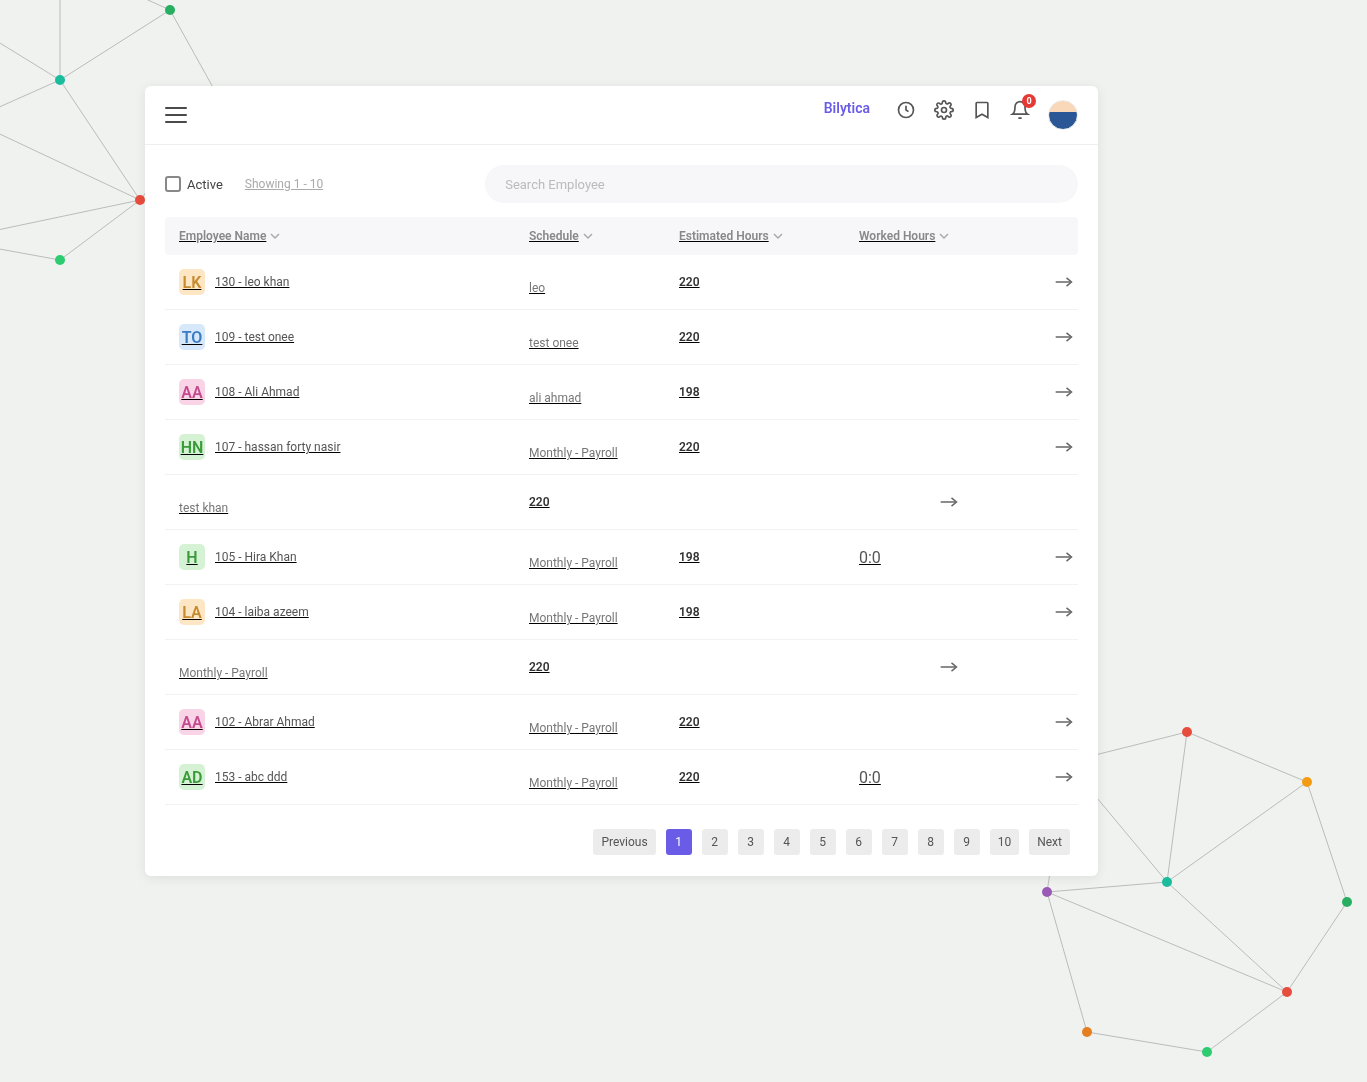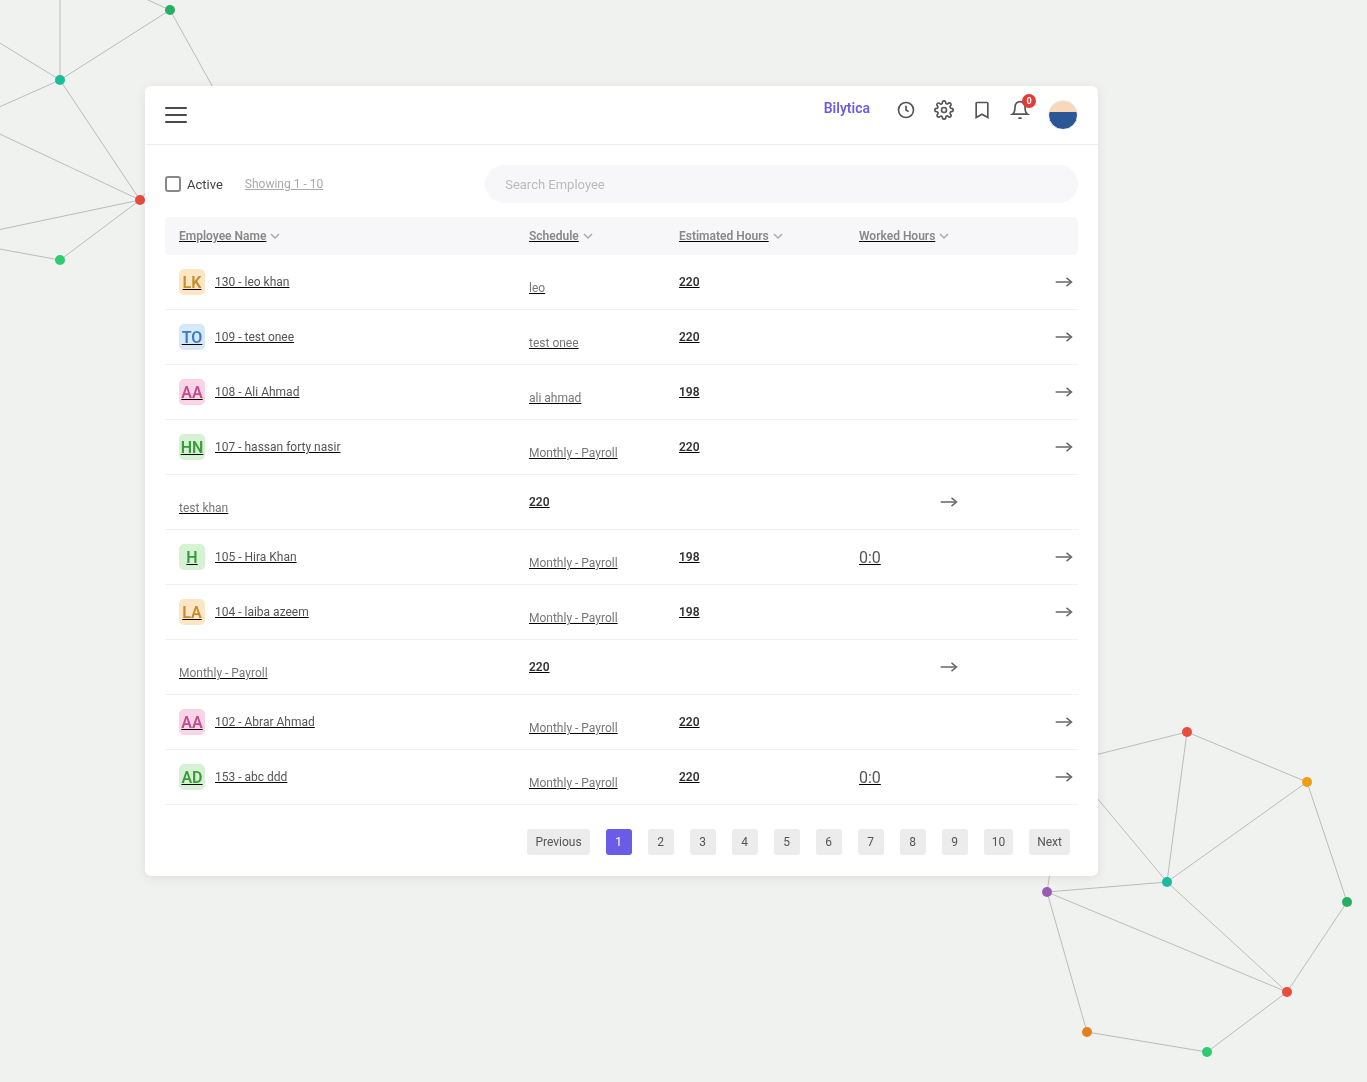--- a/index.html
+++ b/index.html
@@ -41,21 +41,21 @@
 .table-row { display: grid; grid-template-columns: 350px 150px 180px 180px 50px; padding: 14px 14px; align-items: center; border-bottom: 1px solid #f2f2f2; }
 .emp-cell { display: flex; align-items: center; gap: 10px; }
 .badge { width: 26px; height: 26px; border-radius: 5px; display: flex; align-items: center; justify-content: center; font-size: 16px; font-weight: 600; }
 .emp-name { font-size: 12px; color: #555; }
 .sched-cell { font-size: 12px; color: #777; margin-top: 12px; }
 .hours-cell { font-size: 12px; color: #333; font-weight: 600; }
 .worked-cell { font-size: 16px; color: #555; }
 .arrow-cell { display: flex; justify-content: center; cursor: pointer; }
 .arrow-cell svg { width: 20px; height: 14px; color: #666; }
 
-.pagination { display: flex; justify-content: flex-end; gap: 16px; padding: 24px 8px 0 0; }
+.pagination { display: flex; justify-content: flex-end; gap: 10px; padding: 24px 8px 0 0; }
 .page-btn { min-width: 26px; height: 26px; padding: 0 8px; border: none; background: #ececec; color: #555; font-size: 12px; border-radius: 3px; cursor: pointer; display: flex; align-items: center; justify-content: center; }
 .page-btn.active { background: #6b5ce7; color: #fff; }
 </style>
 </head>
 <body>
 
 <svg class="bg-decoration-1" viewBox="0 0 400 400">
   <g stroke="#bbb" stroke-width="1" fill="none">
     <line x1="50" y1="80" x2="180" y2="40"></line>
       <line x1="180" y1="40" x2="290" y2="90"></line>

